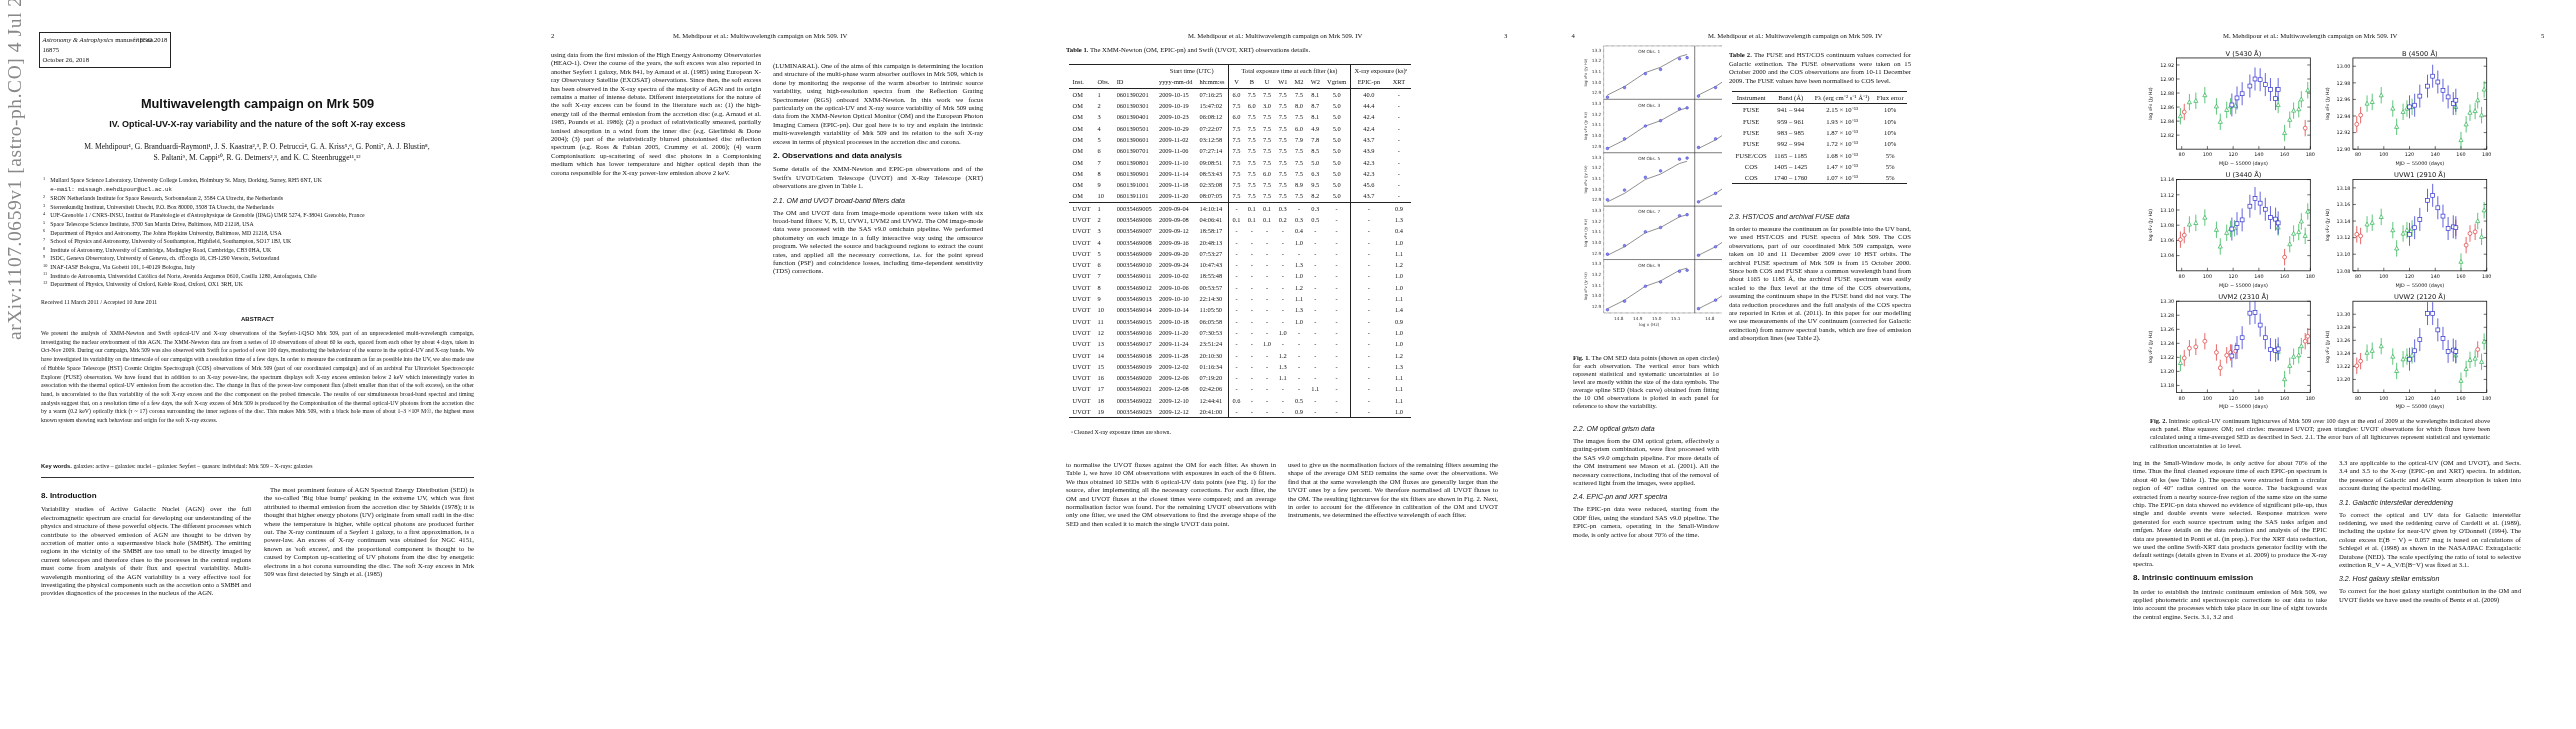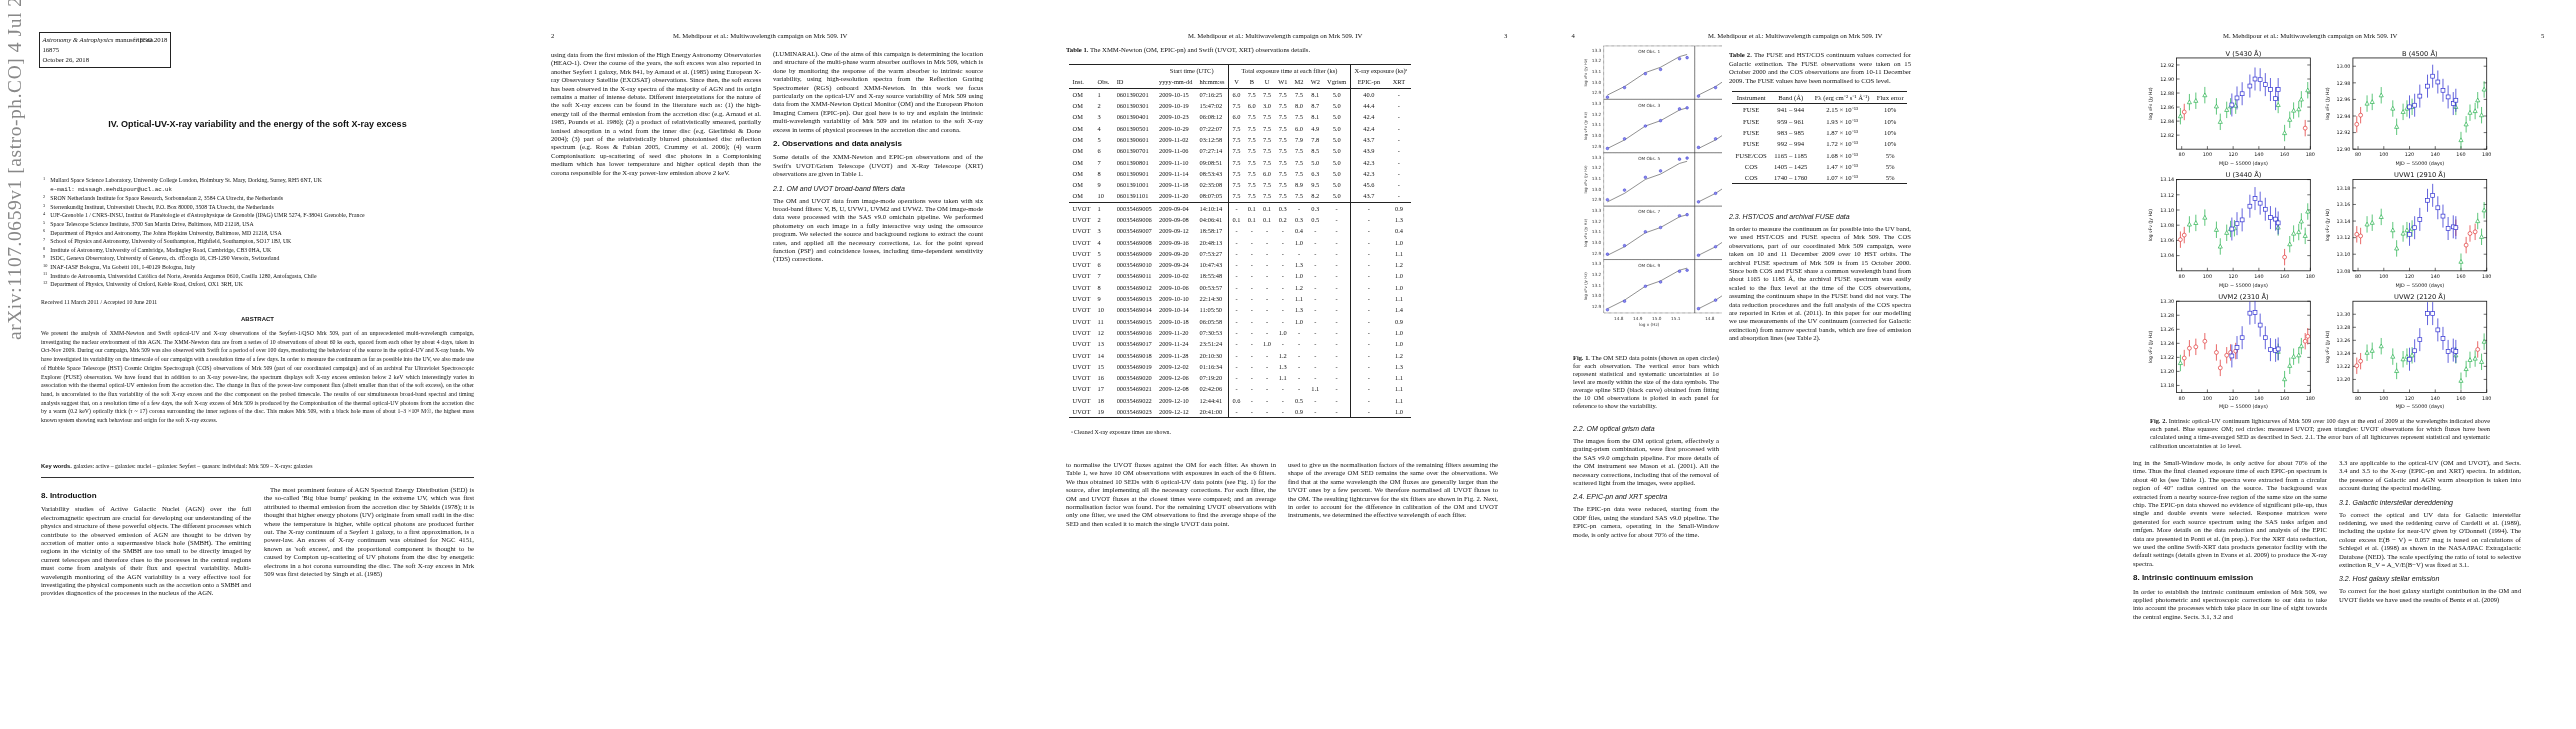--- a/index.html
+++ b/index.html
@@ -47,21 +47,26 @@
 </head>
 <body>
 
 <div class="page p1">
   <div class="hdrbox">
     <div><i>Astronomy &amp; Astrophysics</i> <span>manuscript no. 16875</span></div>
     <div>October 26, 2018</div>
     <span class="right">© ESO 2018</span>
   </div>
   <div class="arxiv" style="top:340px;">arXiv:1107.0659v1  [astro-ph.CO]  4 Jul 2011</div>
-  <div class="subtitle">IV. Optical-UV-X-ray variability and the energy of the soft X-ray excess</div>
+  <div class="title">Multiwavelength campaign on Mrk 509</div>
+  <div class="subtitle">IV. Optical-UV-X-ray variability and the nature of the soft X-ray excess</div>
+  <div class="authors">
+    <div>M. Mehdipour¹, G. Branduardi-Raymont¹, J. S. Kaastra²,³, P. O. Petrucci⁴, G. A. Kriss⁵,⁶, G. Ponti⁷, A. J. Blustin⁸,</div>
+    <div>S. Paltani⁹, M. Cappi¹⁰, R. G. Detmers²,³, and K. C. Steenbrugge¹¹,¹²</div>
+  </div>
   <div class="affils">
     <div><sup>1</sup><span>Mullard Space Science Laboratory, University College London, Holmbury St. Mary, Dorking, Surrey, RH5 6NT, UK</span></div>
     <div><sup></sup><span class="mono">e-mail: missagh.mehdipour@ucl.ac.uk</span></div>
     <div><sup>2</sup><span>SRON Netherlands Institute for Space Research, Sorbonnelaan 2, 3584 CA Utrecht, the Netherlands</span></div>
     <div><sup>3</sup><span>Sterrenkundig Instituut, Universiteit Utrecht, P.O. Box 80000, 3508 TA Utrecht, the Netherlands</span></div>
     <div><sup>4</sup><span>UJF-Grenoble 1 / CNRS-INSU, Institut de Planétologie et d'Astrophysique de Grenoble (IPAG) UMR 5274, F-38041 Grenoble, France</span></div>
     <div><sup>5</sup><span>Space Telescope Science Institute, 3700 San Martin Drive, Baltimore, MD 21218, USA</span></div>
     <div><sup>6</sup><span>Department of Physics and Astronomy, The Johns Hopkins University, Baltimore, MD 21218, USA</span></div>
     <div><sup>7</sup><span>School of Physics and Astronomy, University of Southampton, Highfield, Southampton, SO17 1BJ, UK</span></div>
     <div><sup>8</sup><span>Institute of Astronomy, University of Cambridge, Madingley Road, Cambridge, CB3 0HA, UK</span></div>
@@ -83,21 +88,21 @@
     <p>The most prominent feature of AGN Spectral Energy Distribution (SED) is the so-called 'Big blue bump' peaking in the extreme UV, which was first attributed to thermal emission from the accretion disc by Shields (1978); it is thought that higher energy photons (UV) originate from small radii in the disc where the temperature is higher, while optical photons are produced further out. The X-ray continuum of a Seyfert 1 galaxy, to a first approximation, is a power-law. An excess of X-ray continuum was obtained for NGC 4151, known as 'soft excess', and the proportional component is thought to be caused by Compton up-scattering of UV photons from the disc by energetic electrons in a hot corona surrounding the disc. The soft X-ray excess in Mrk 509 was first detected by Singh et al. (1985)</p>
   </div>
 </div>
 
 <div class="page p2">
   <div class="pnum" style="left:36px;">2</div>
   <div class="runhead" style="left:158px;">M. Mehdipour et al.: Multiwavelength campaign on Mrk 509. IV</div>
   <div class="col" style="left:36px;top:51px;width:210px;">
     <p class="noind">using data from the first mission of the High Energy Astronomy Observatories (HEAO-1). Over the course of the years, the soft excess was also reported in another Seyfert 1 galaxy, Mrk 841, by Arnaud et al. (1985) using European X-ray Observatory Satellite (EXOSAT) observations. Since then, the soft excess has been observed in the X-ray spectra of the majority of AGN and its origin remains a matter of intense debate. Different interpretations for the nature of the soft X-ray excess can be found in the literature such as: (1) the high-energy tail of the thermal emission from the accretion disc (e.g. Arnaud et al. 1985, Pounds et al. 1986); (2) a product of relativistically smeared, partially ionised absorption in a wind from the inner disc (e.g. Gierliński &amp; Done 2004); (3) part of the relativistically blurred photoionised disc reflection spectrum (e.g. Ross &amp; Fabian 2005, Crummy et al. 2006); (4) warm Comptonisation: up-scattering of seed disc photons in a Comptonising medium which has lower temperature and higher optical depth than the corona responsible for the X-ray power-law emission above 2 keV.</p>
   </div>
-  <div class="col" style="left:258px;top:50px;width:210px;">
+  <div class="col" style="left:258px;top:62px;width:210px;">
     <p class="noind">(LUMINARAL). One of the aims of this campaign is determining the location and structure of the multi-phase warm absorber outflows in Mrk 509, which is done by monitoring the response of the warm absorber to intrinsic source variability, using high-resolution spectra from the Reflection Grating Spectrometer (RGS) onboard XMM-Newton. In this work we focus particularly on the optical-UV and X-ray source variability of Mrk 509 using data from the XMM-Newton Optical Monitor (OM) and the European Photon Imaging Camera (EPIC-pn). Our goal here is to try and explain the intrinsic multi-wavelength variability of Mrk 509 and its relation to the soft X-ray excess in terms of physical processes in the accretion disc and corona.</p>
     <h2 class="sec">2. Observations and data analysis</h2>
     <p class="noind">Some details of the XMM-Newton and EPIC-pn observations and of the Swift's UVOT/Grism Telescope (UVOT) and X-Ray Telescope (XRT) observations are given in Table 1.</p>
     <h3 class="sub">2.1. OM and UVOT broad-band filters data</h3>
     <p class="noind">The OM and UVOT data from image-mode operations were taken with six broad-band filters: V, B, U, UVW1, UVM2 and UVW2. The OM image-mode data were processed with the SAS v9.0 omichain pipeline. We performed photometry on each image in a fully interactive way using the omsource program. We selected the source and background regions to extract the count rates, and applied all the necessary corrections, i.e. for the point spread function (PSF) and coincidence losses, including time-dependent sensitivity (TDS) corrections.</p>
   </div>
 </div>
 
 <div class="page p3">
   <div class="runhead" style="left:158px;">M. Mehdipour et al.: Multiwavelength campaign on Mrk 509. IV</div>

